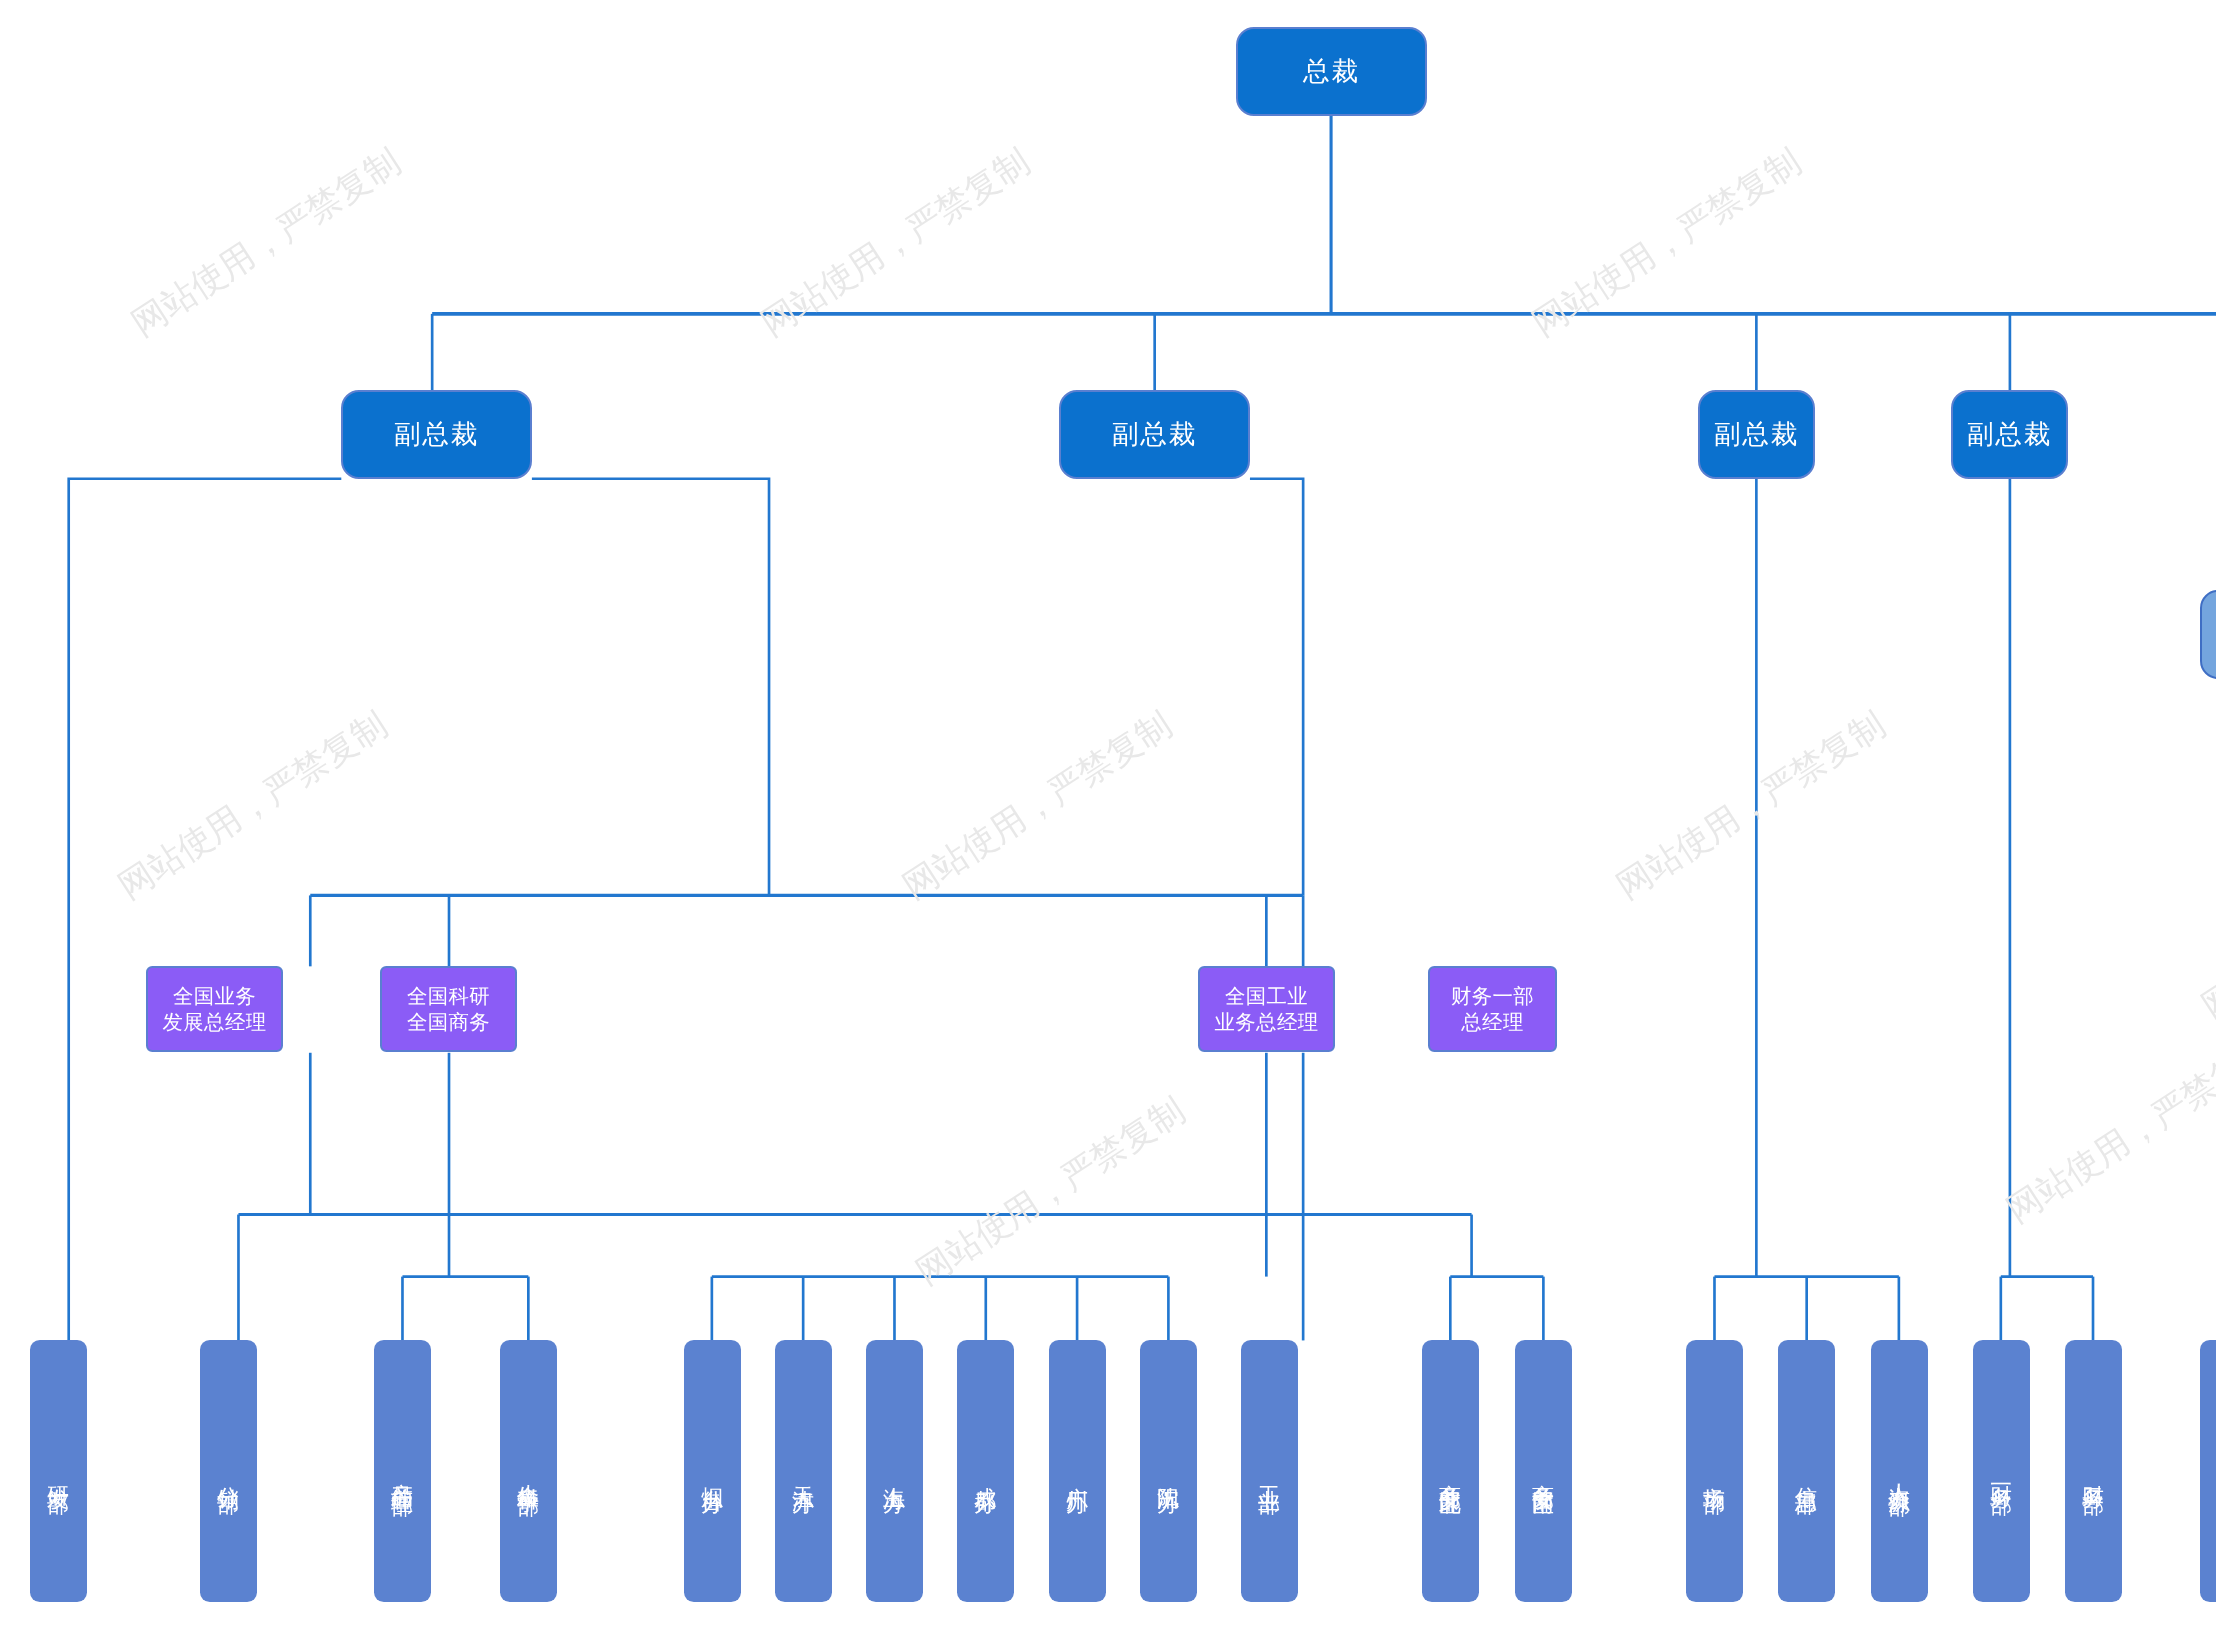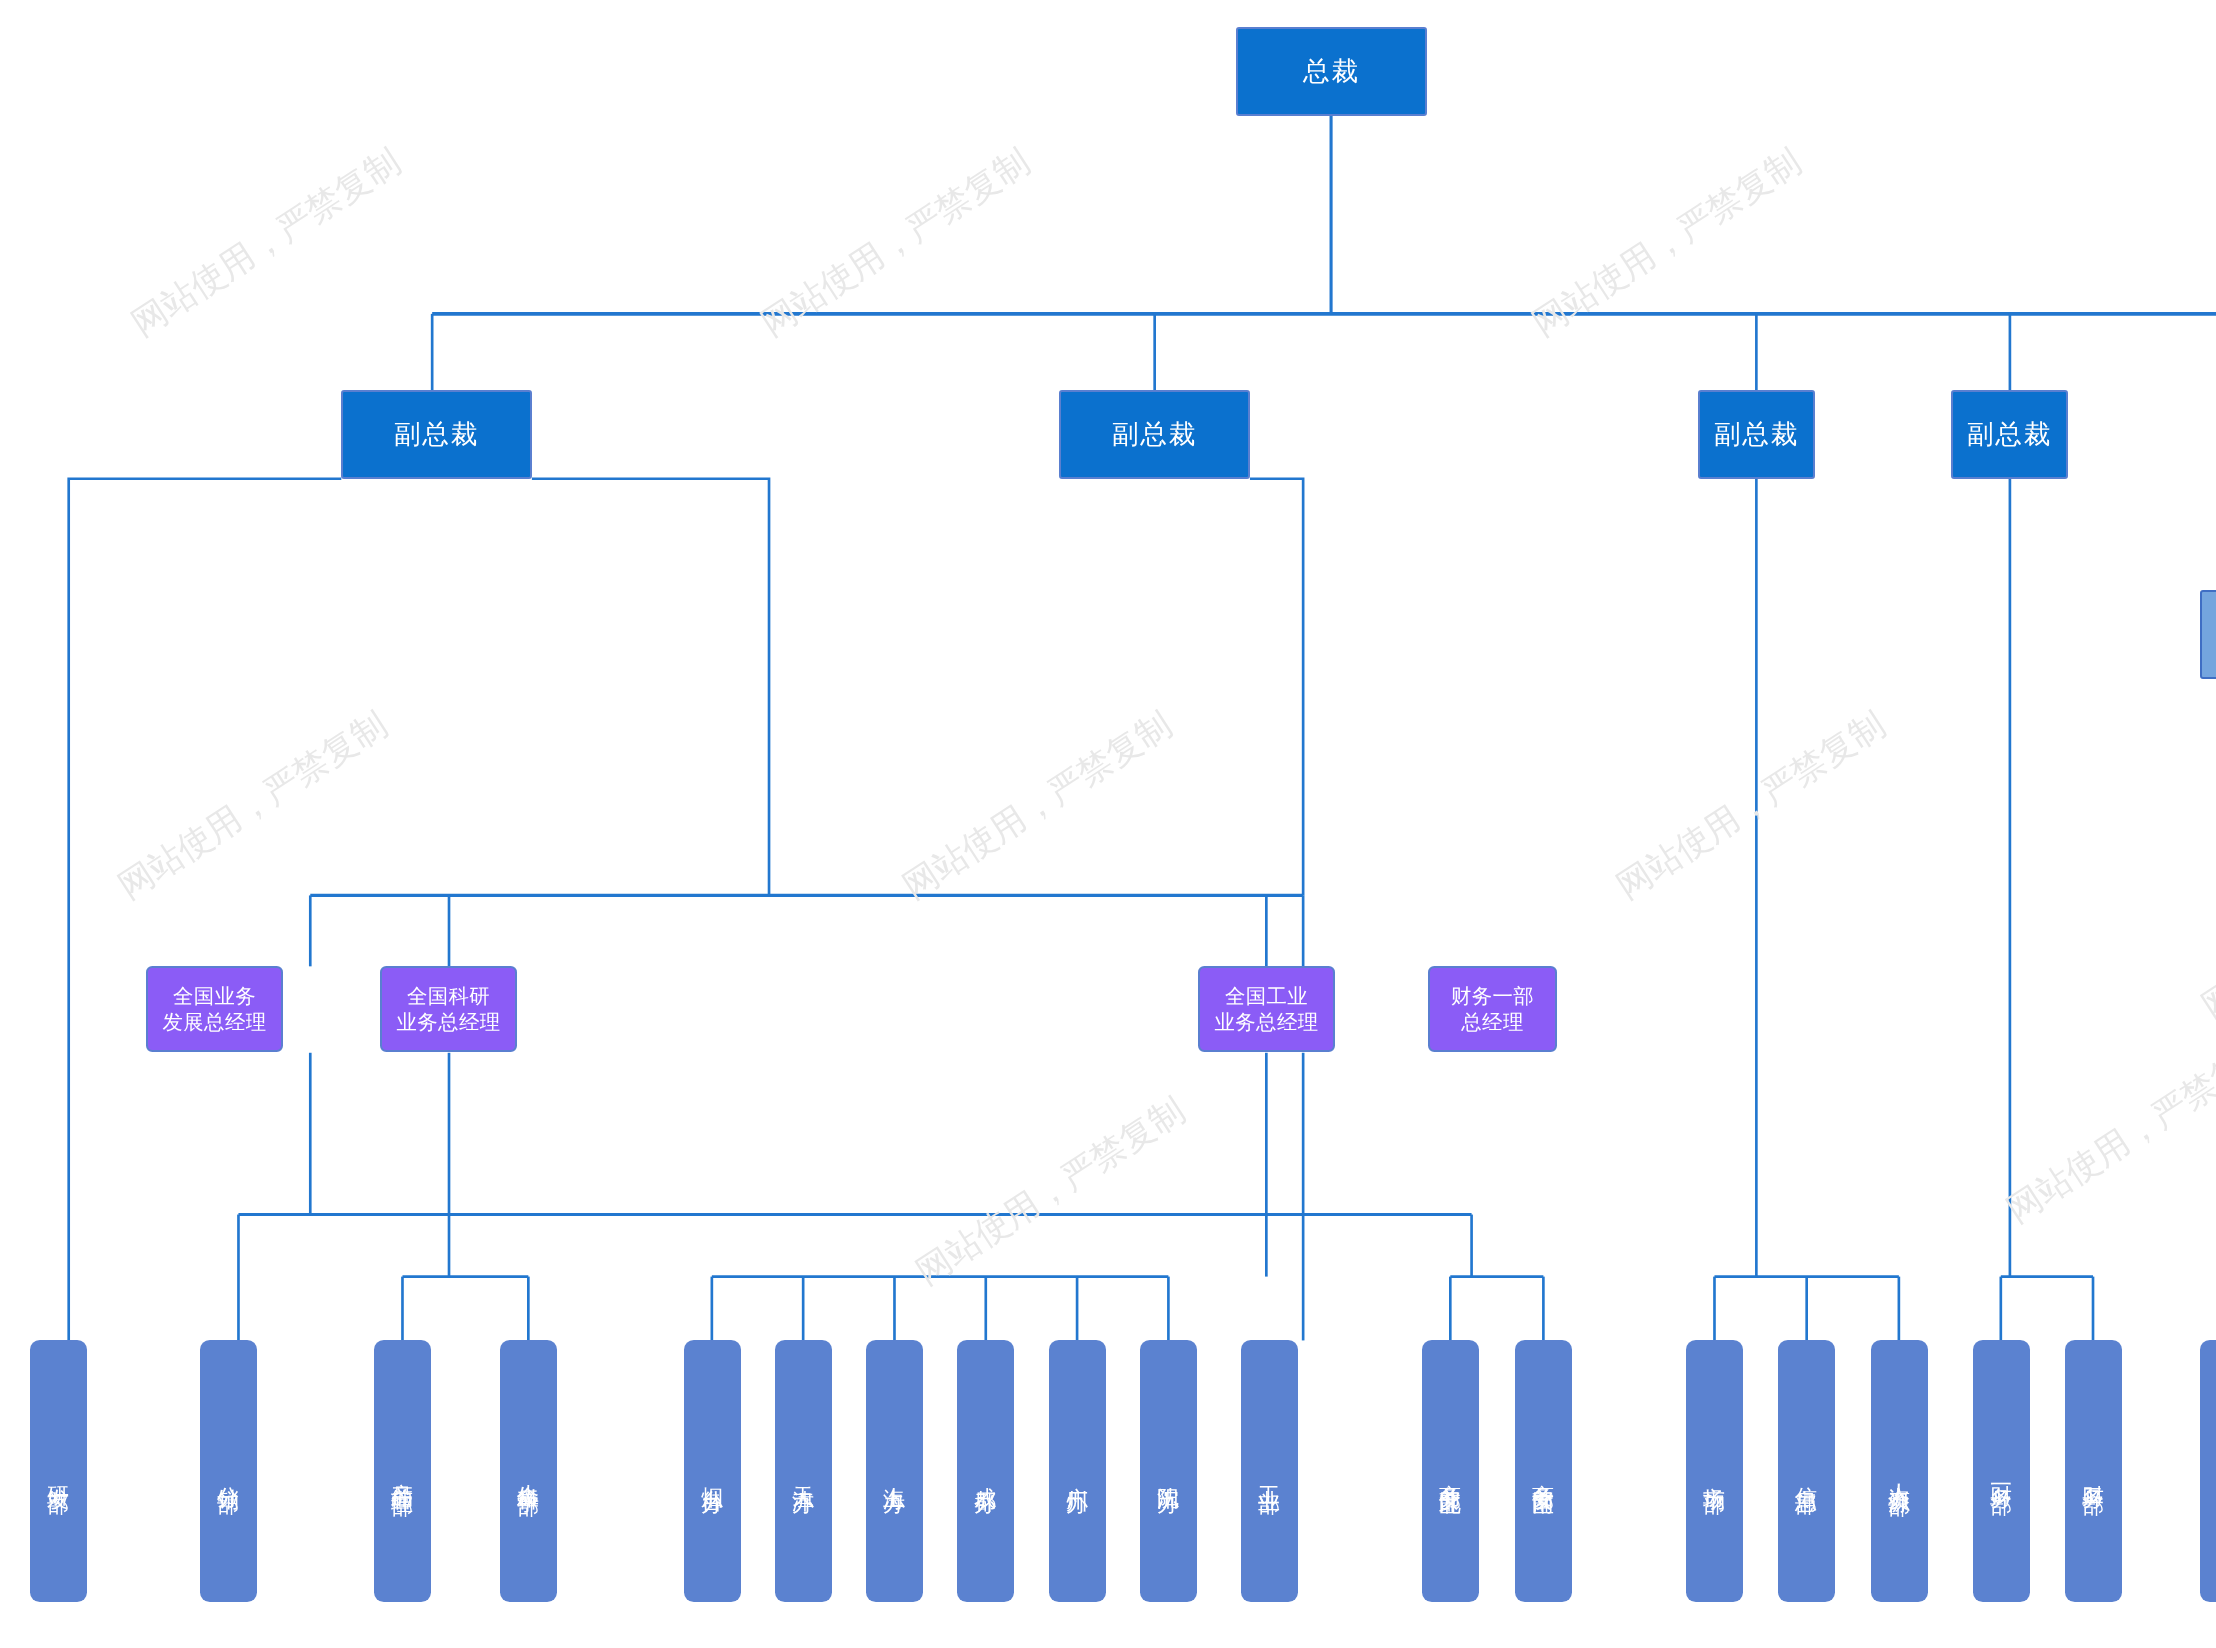--- a/index.html
+++ b/index.html
@@ -39,21 +39,21 @@
   .node {
     position: absolute;
     box-sizing: border-box;
     display: flex;
     align-items: center;
     justify-content: center;
     color: #ffffff;
     text-align: center;
     line-height: 1.28;
     white-space: pre-line;
-    border-radius: 3px;
+    border-radius: 18px;
     border-style: solid;
     border-width: 2.2px;
   }
 
   
   .node.exec {
     background: #0b71ce;
     border-color: #5a7fd0;
     font-size: 26.6px;
     letter-spacing: 1.8px;
@@ -169,21 +169,21 @@
   <div class="node-layer" id="node-layer">
       <div class="node exec" style="left: 1236px; top: 26.6px; width: 191px; height: 89px;"><span class="node-text">总裁</span></div>
       <div class="node exec" style="left: 341px; top: 390px; width: 191px; height: 89px;"><span class="node-text">副总裁</span></div>
       <div class="node exec" style="left: 1059px; top: 390px; width: 191px; height: 89px;"><span class="node-text">副总裁</span></div>
       <div class="node exec" style="left: 1698px; top: 390px; width: 117px; height: 89px;"><span class="node-text">副总裁</span></div>
       <div class="node exec" style="left: 1951px; top: 390px; width: 117px; height: 89px;"><span class="node-text">副总裁</span></div>
       <div class="node assistant" style="left: 2200px; top: 590px; width: 195px; height: 89px;"></div>
       <div class="node manager" style="left: 146px; top: 966px; width: 137px; height: 86px;"><span class="node-text">全国业务
 发展总经理</span></div>
       <div class="node manager" style="left: 380px; top: 966px; width: 137px; height: 86px;"><span class="node-text">全国科研
-业务总经理</span></div>
+全国商务</span></div>
       <div class="node manager" style="left: 1198px; top: 966px; width: 137px; height: 86px;"><span class="node-text">全国工业
 业务总经理</span></div>
       <div class="node manager" style="left: 1428px; top: 966px; width: 129px; height: 86px;"><span class="node-text">财务一部
 总经理</span></div>
       <div class="node dept" style="left: 30px; top: 1340px; width: 57px; height: 262px;"><span class="node-text">研发部</span></div>
       <div class="node dept" style="left: 200px; top: 1340px; width: 57px; height: 262px;"><span class="node-text">分销部</span></div>
       <div class="node dept" style="left: 374px; top: 1340px; width: 57px; height: 262px;"><span class="node-text">产品管理部</span></div>
       <div class="node dept" style="left: 500px; top: 1340px; width: 57px; height: 262px;"><span class="node-text">生命科学部</span></div>
       <div class="node dept" style="left: 684px; top: 1340px; width: 57px; height: 262px;"><span class="node-text">烟台办</span></div>
       <div class="node dept" style="left: 775px; top: 1340px; width: 57px; height: 262px;"><span class="node-text">天津办</span></div>

